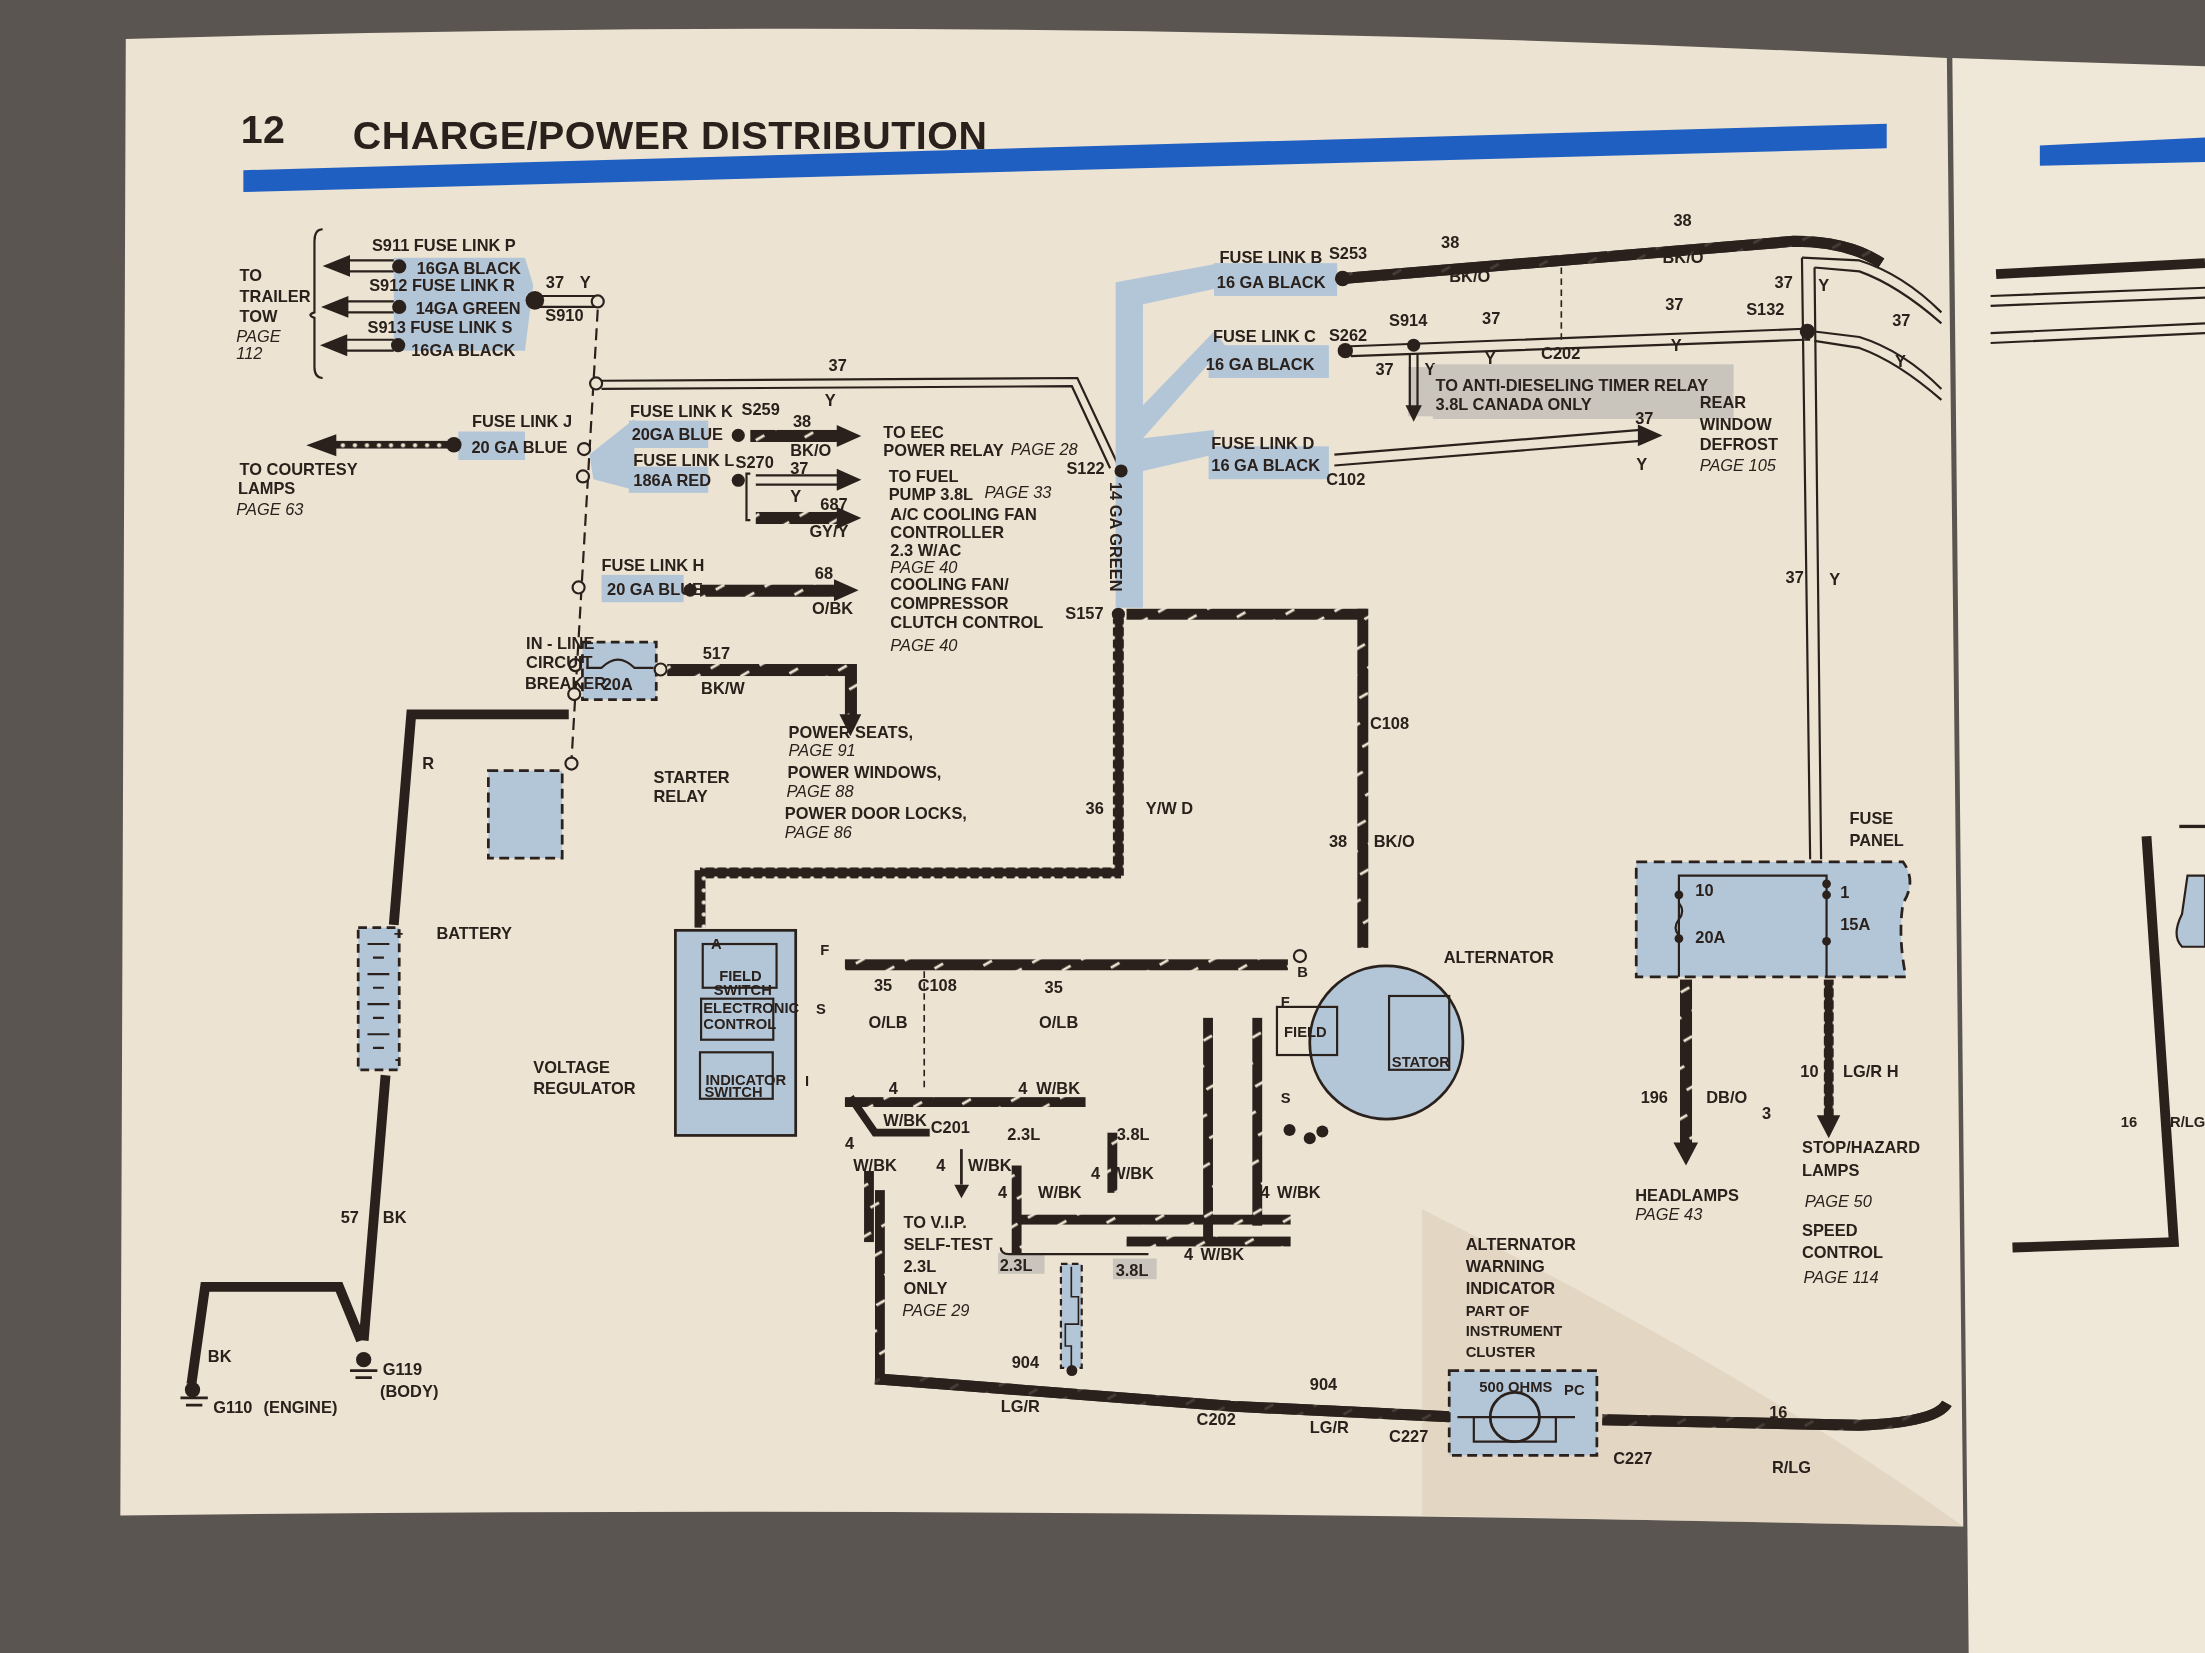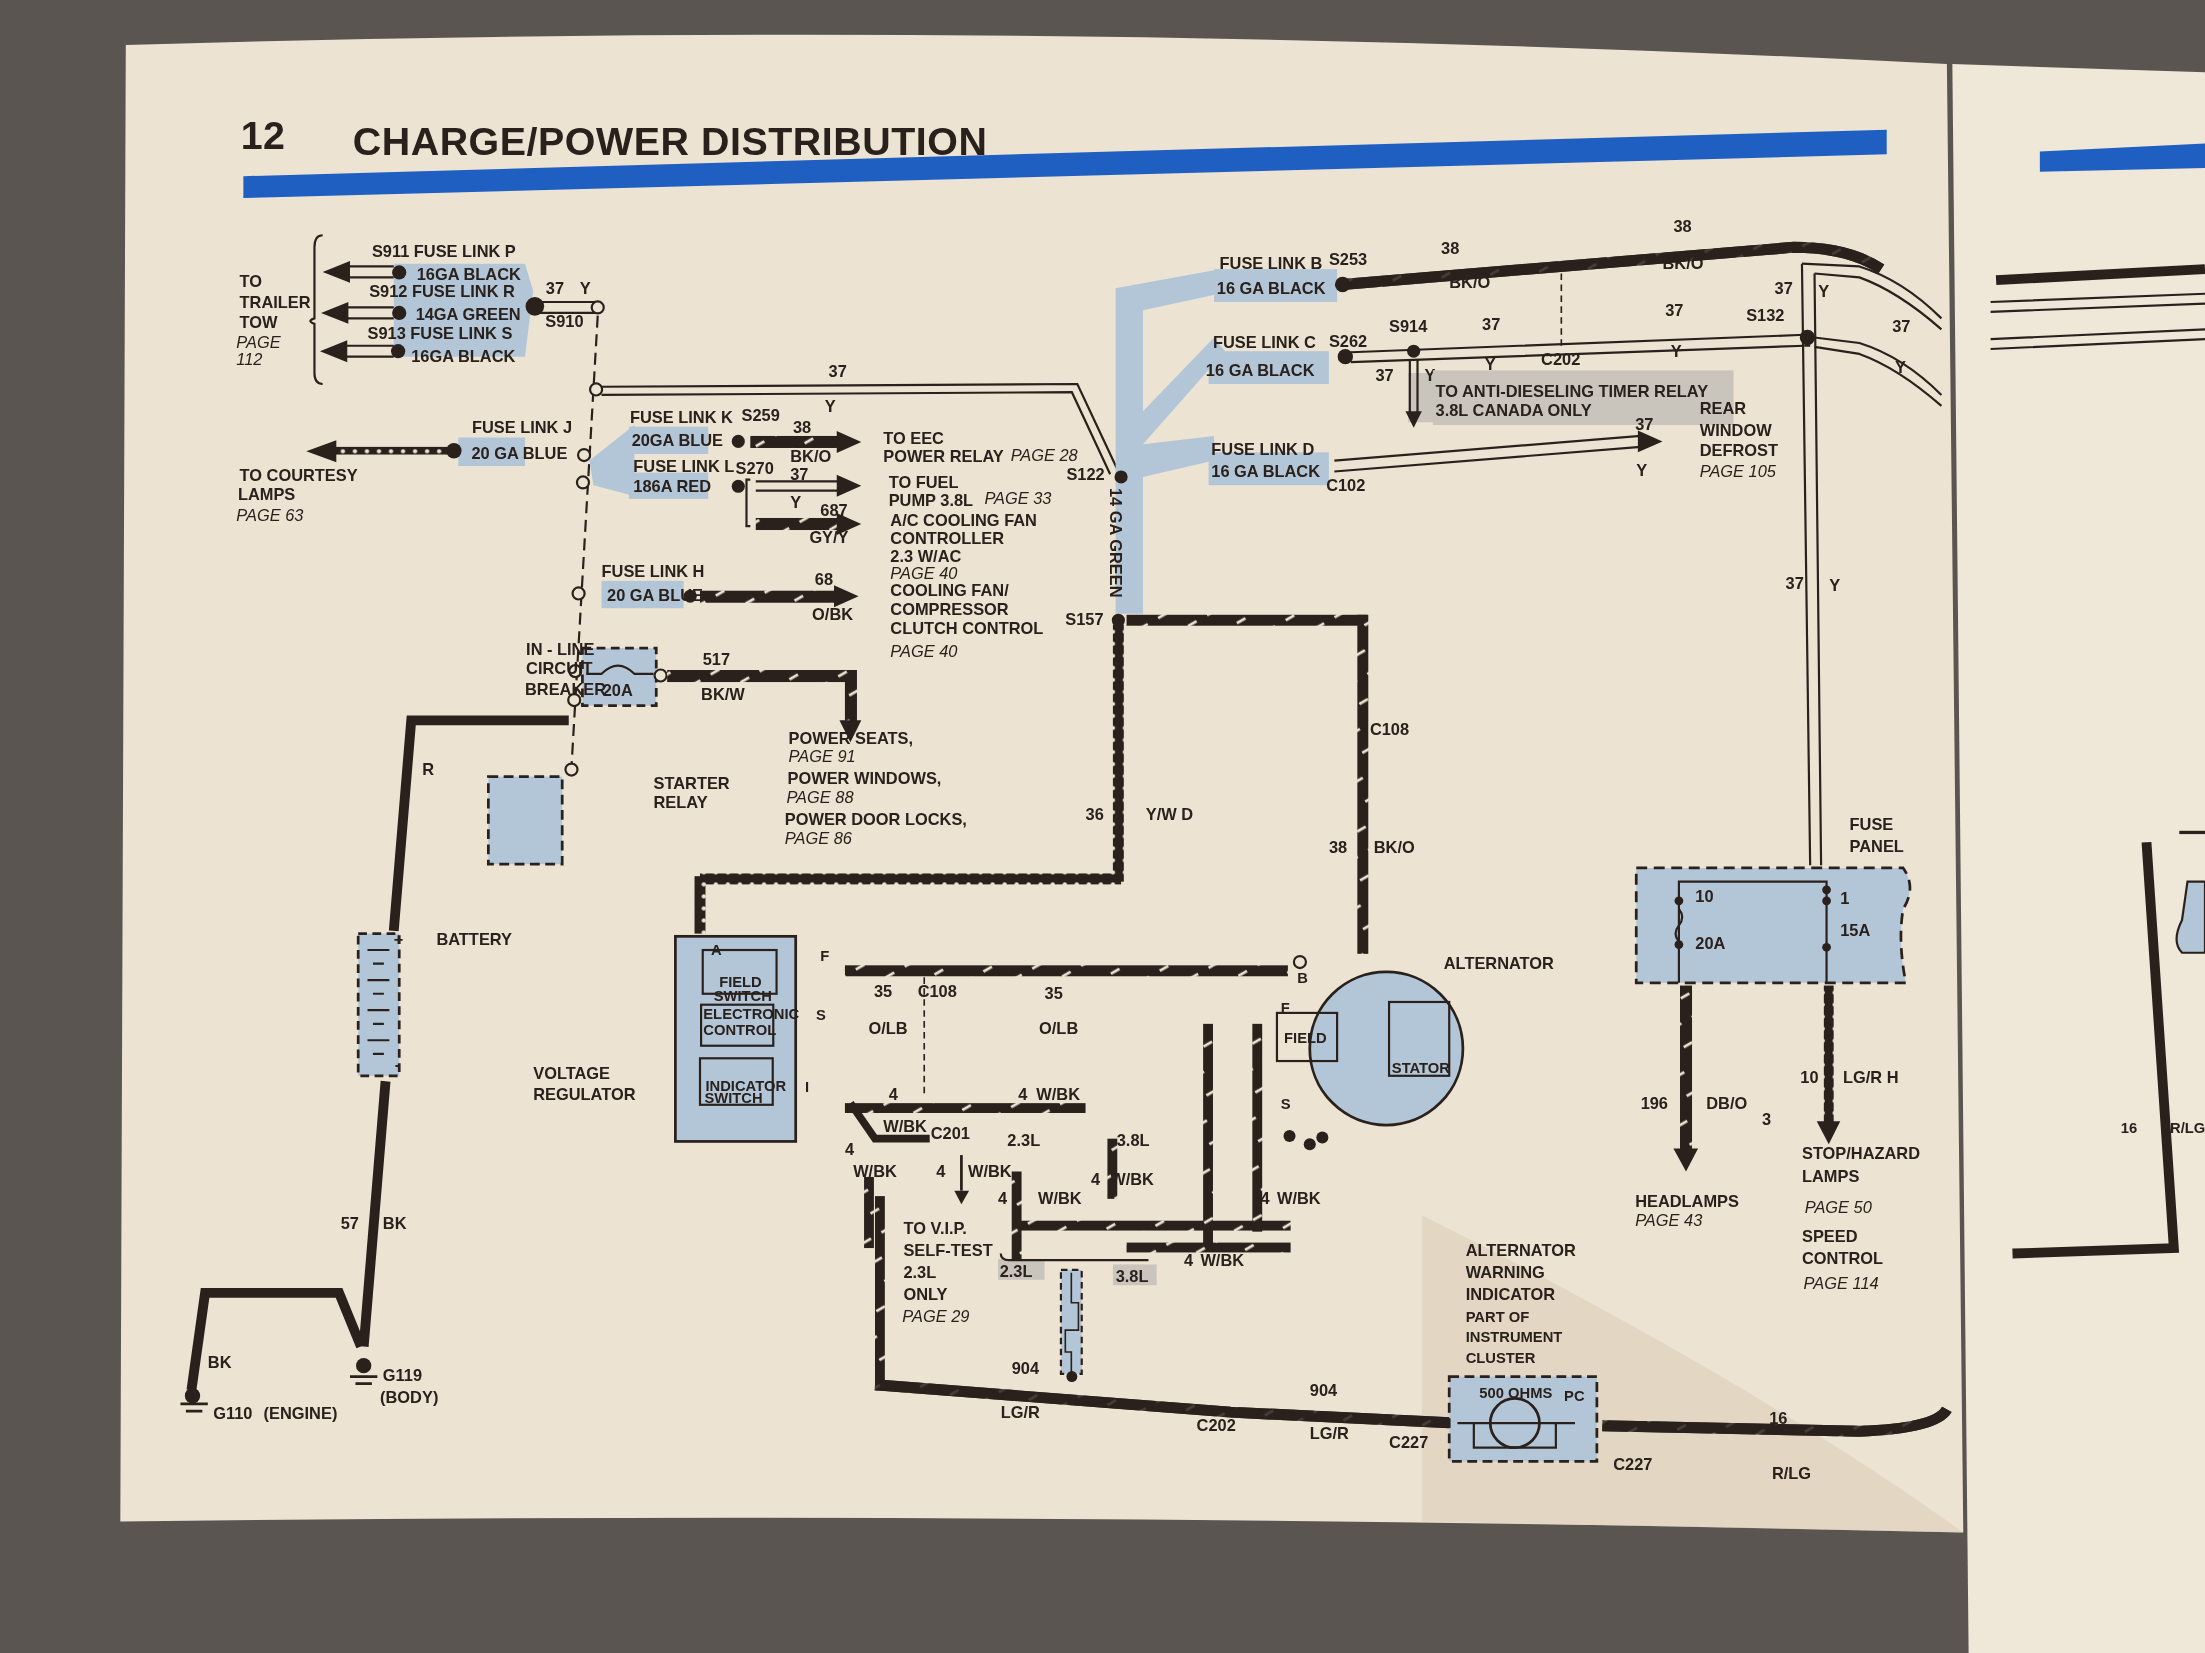--- a/index.html
+++ b/index.html
@@ -1,17 +1,17 @@
 <!DOCTYPE html>
 <html style="font-size:8.8px"><head>
 <meta charset="utf-8">
 <style>
   html, body { margin:0; padding:0; }
   body { width:2205px; height:1654px; background:#5a5550; position:relative; overflow:hidden; font-family:"Liberation Sans", sans-serif; }
-  #page { position:absolute; left:0; top:12px; width:2205px; height:1596px; }
+  #page { position:absolute; left:0; top:6px; width:2205px; height:1596px; }
   svg text { font-family:"Liberation Sans", sans-serif; fill:#2a211c; }
   .lbl { font-weight:bold; font-size:30px; }
   .lbl-sm { font-weight:bold; font-size:27px; }
   .it { font-style:italic; font-size:30px; font-weight:normal; }
   .title { font-size:72px; font-weight:bold; letter-spacing:1px; }
 </style>
 </head>
 <body>
 
 <div id="page">

